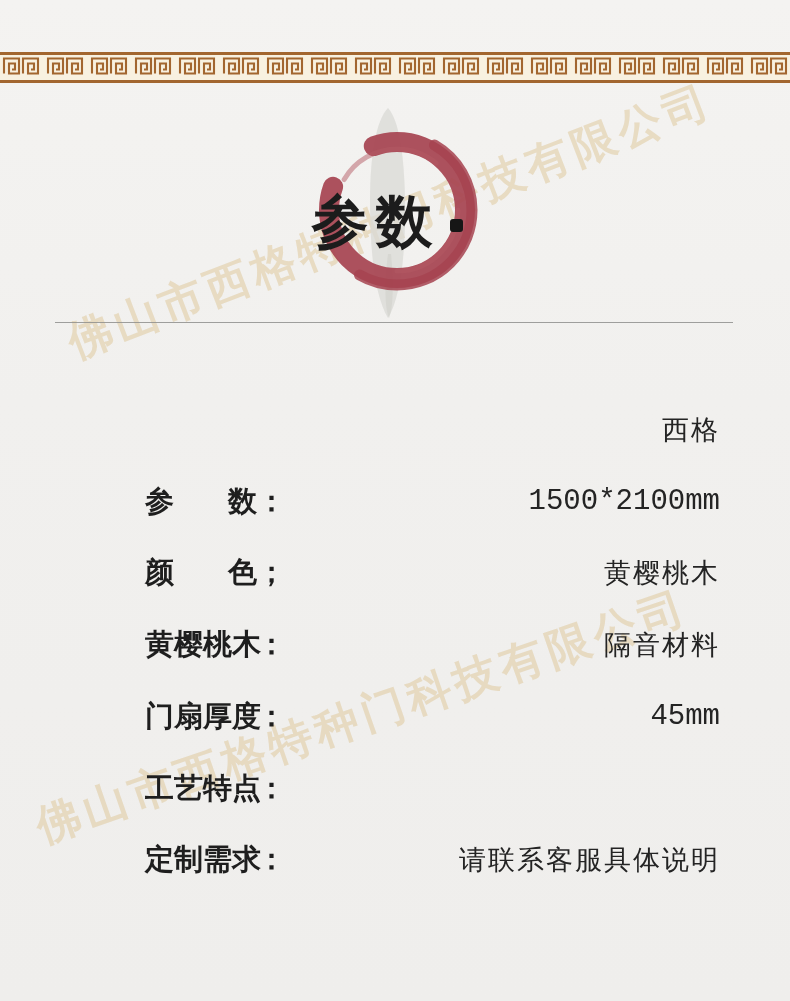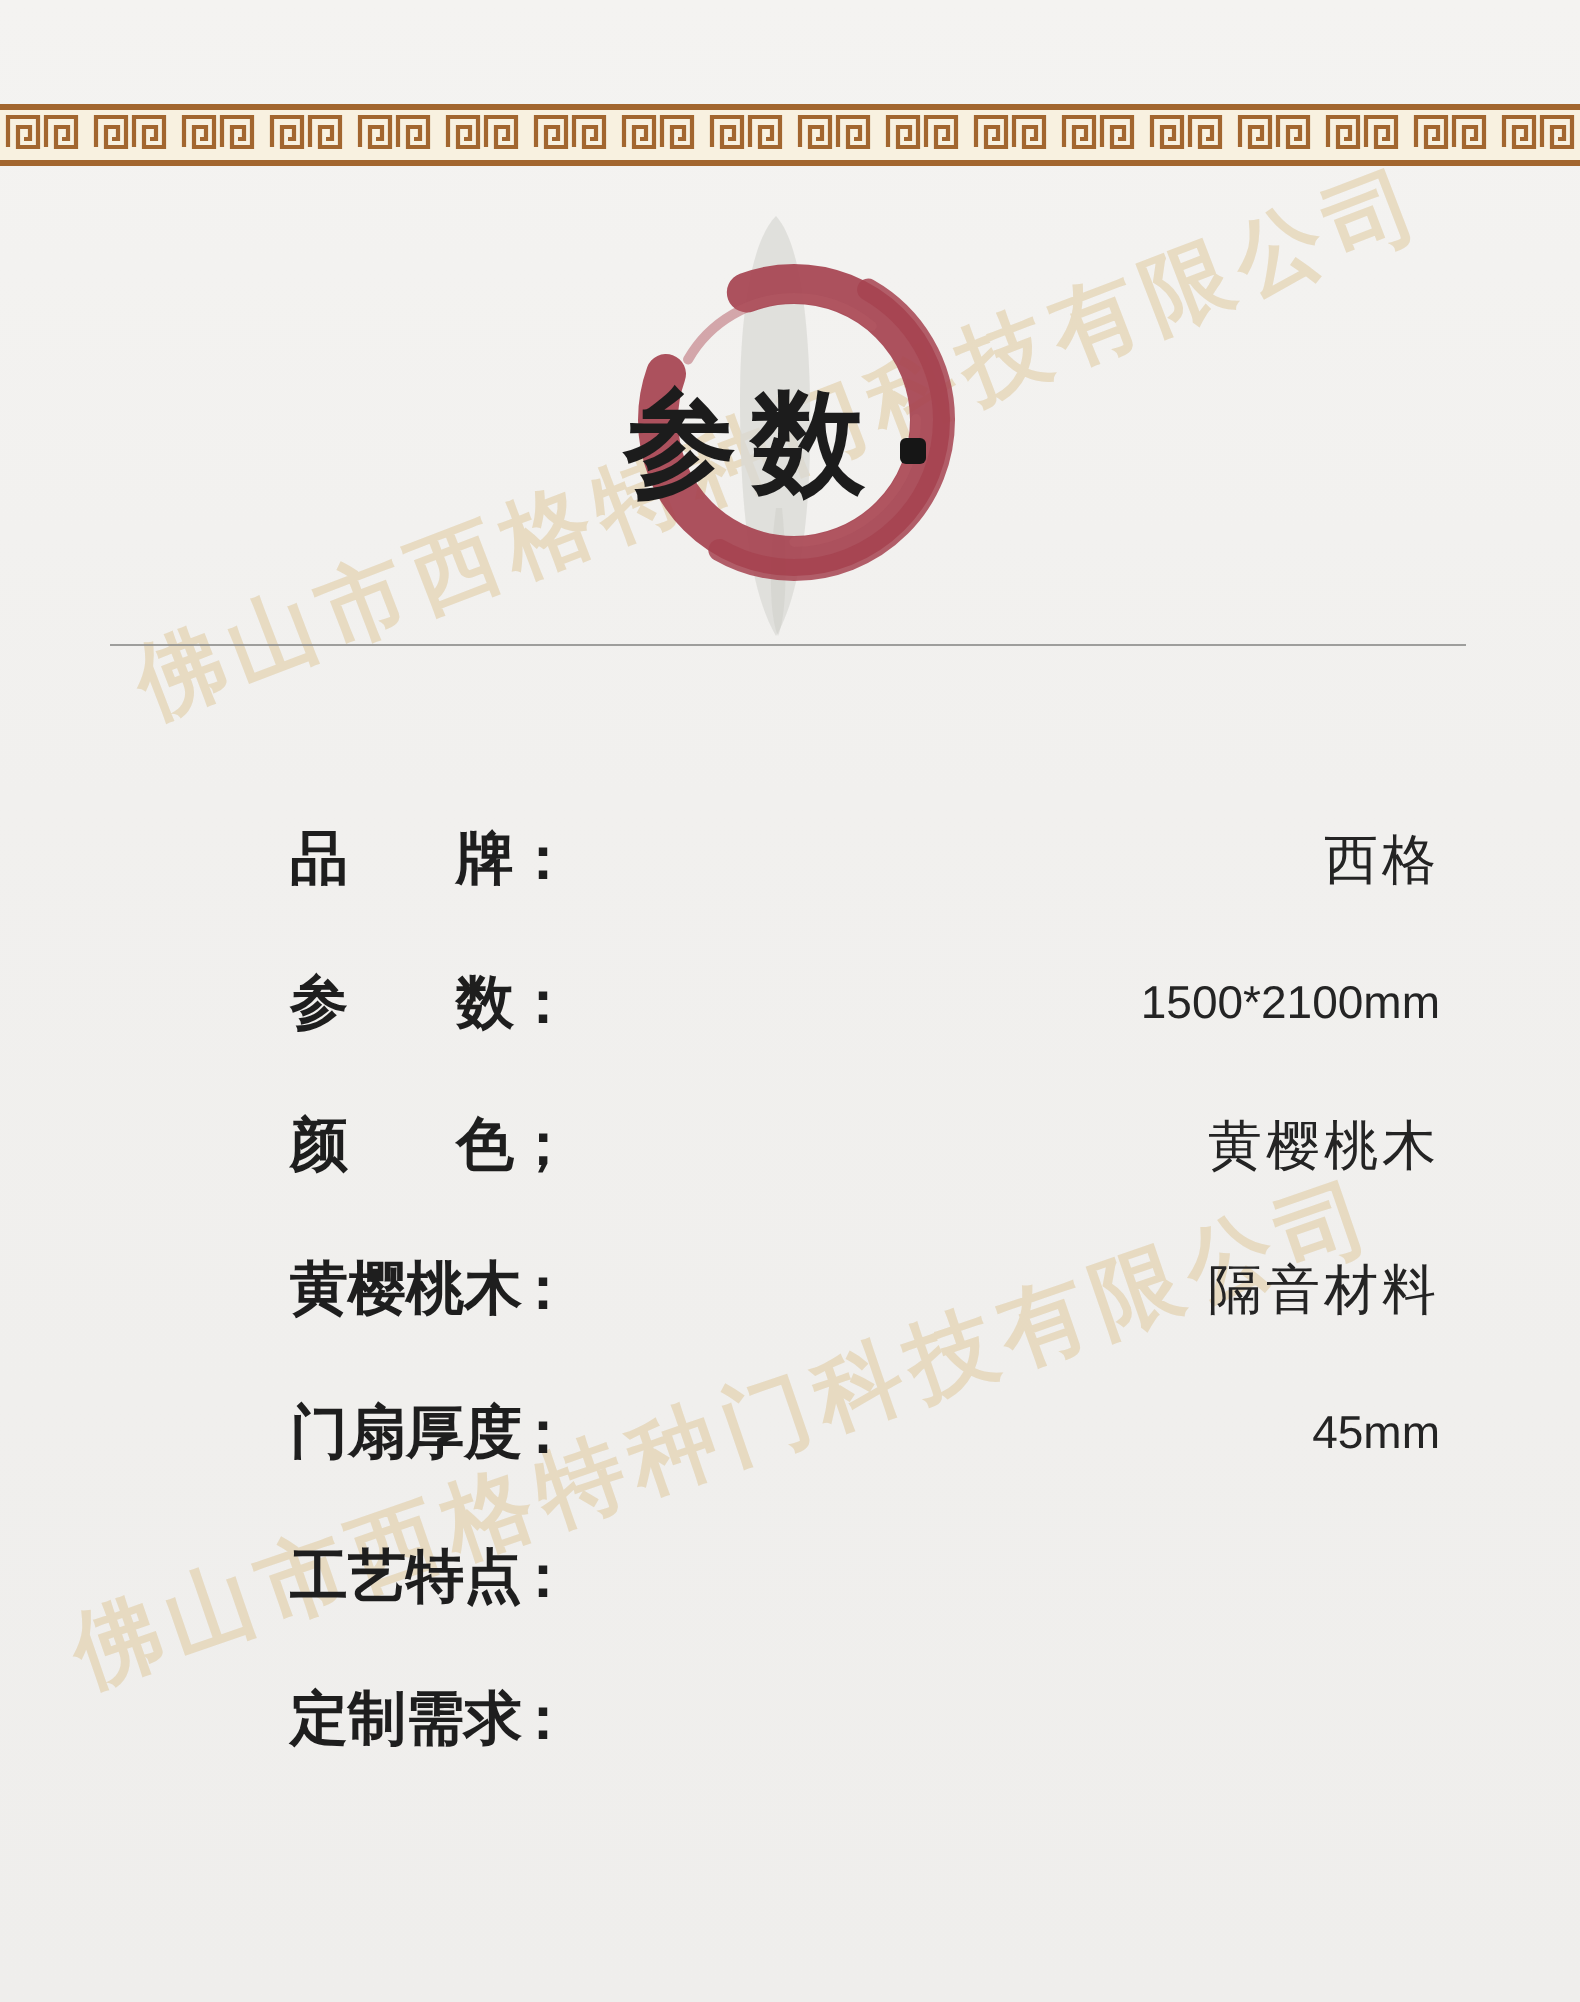--- a/index.html
+++ b/index.html
@@ -36,22 +36,22 @@
   
   .spec-list{position:absolute;left:145px;top:394px;right:70px;z-index:4;}
   .spec-row{display:flex;align-items:center;height:71.75px;}
   .spec-label{flex:0 0 132px;font-weight:700;color:#1e1e1e;font-size:29px;
               white-space:nowrap;}
   .label-text{display:inline-block;width:112px;text-align:justify;
               text-align-last:justify;}
   .label-punct{display:inline-block;font-size:29px;font-weight:700;}
   .spec-value{flex:1;text-align:right;font-size:27px;color:#242424;
               letter-spacing:2px;}
-  .spec-value.latin{font-family:Liberation Sans, sans-serif;
-                    font-size:23px;letter-spacing:0;}
+  .spec-value.latin{font-family:Liberation Mono, monospace;
+                    font-size:29px;letter-spacing:0;}
 </style>
 </head>
 <body>
 
 <div class="page">
 
   <svg class="band" id="band" viewBox="0 0 790 31">
       <rect x="0" y="0" width="790" height="31" fill="#f8f1e0"></rect>
       <rect x="0" y="0" width="790" height="3" fill="#a2662f"></rect>
       <rect x="0" y="28" width="790" height="3" fill="#a2662f"></rect>
@@ -109,21 +109,20 @@
 
   <div class="title-row">
     <span class="title-part">参数</span>
     <span class="title-dot"></span>
   </div>
 
   <div class="divider"></div>
 
   <div class="spec-list" id="spec-list">
       <div class="spec-row">
-        <div class="spec-label"><span class="label-text">品牌</span><span class="label-punct">：</span></div>
         <div class="spec-value">西格</div>
       </div>
       <div class="spec-row">
         <div class="spec-label"><span class="label-text">参数</span><span class="label-punct">：</span></div>
         <div class="spec-value latin">1500*2100mm</div>
       </div>
       <div class="spec-row">
         <div class="spec-label"><span class="label-text">颜色</span><span class="label-punct">；</span></div>
         <div class="spec-value">黄樱桃木</div>
       </div>
@@ -133,16 +132,17 @@
       </div>
       <div class="spec-row">
         <div class="spec-label"><span class="label-text">门扇厚度</span><span class="label-punct">：</span></div>
         <div class="spec-value latin">45mm</div>
       </div>
       <div class="spec-row">
         <div class="spec-label"><span class="label-text">工艺特点</span><span class="label-punct">：</span></div>
       </div>
       <div class="spec-row">
         <div class="spec-label"><span class="label-text">定制需求</span><span class="label-punct">：</span></div>
+        <div class="spec-value">请联系客服具体说明</div>
       </div>
     </div>
 
 </div>
 
 </body></html>

